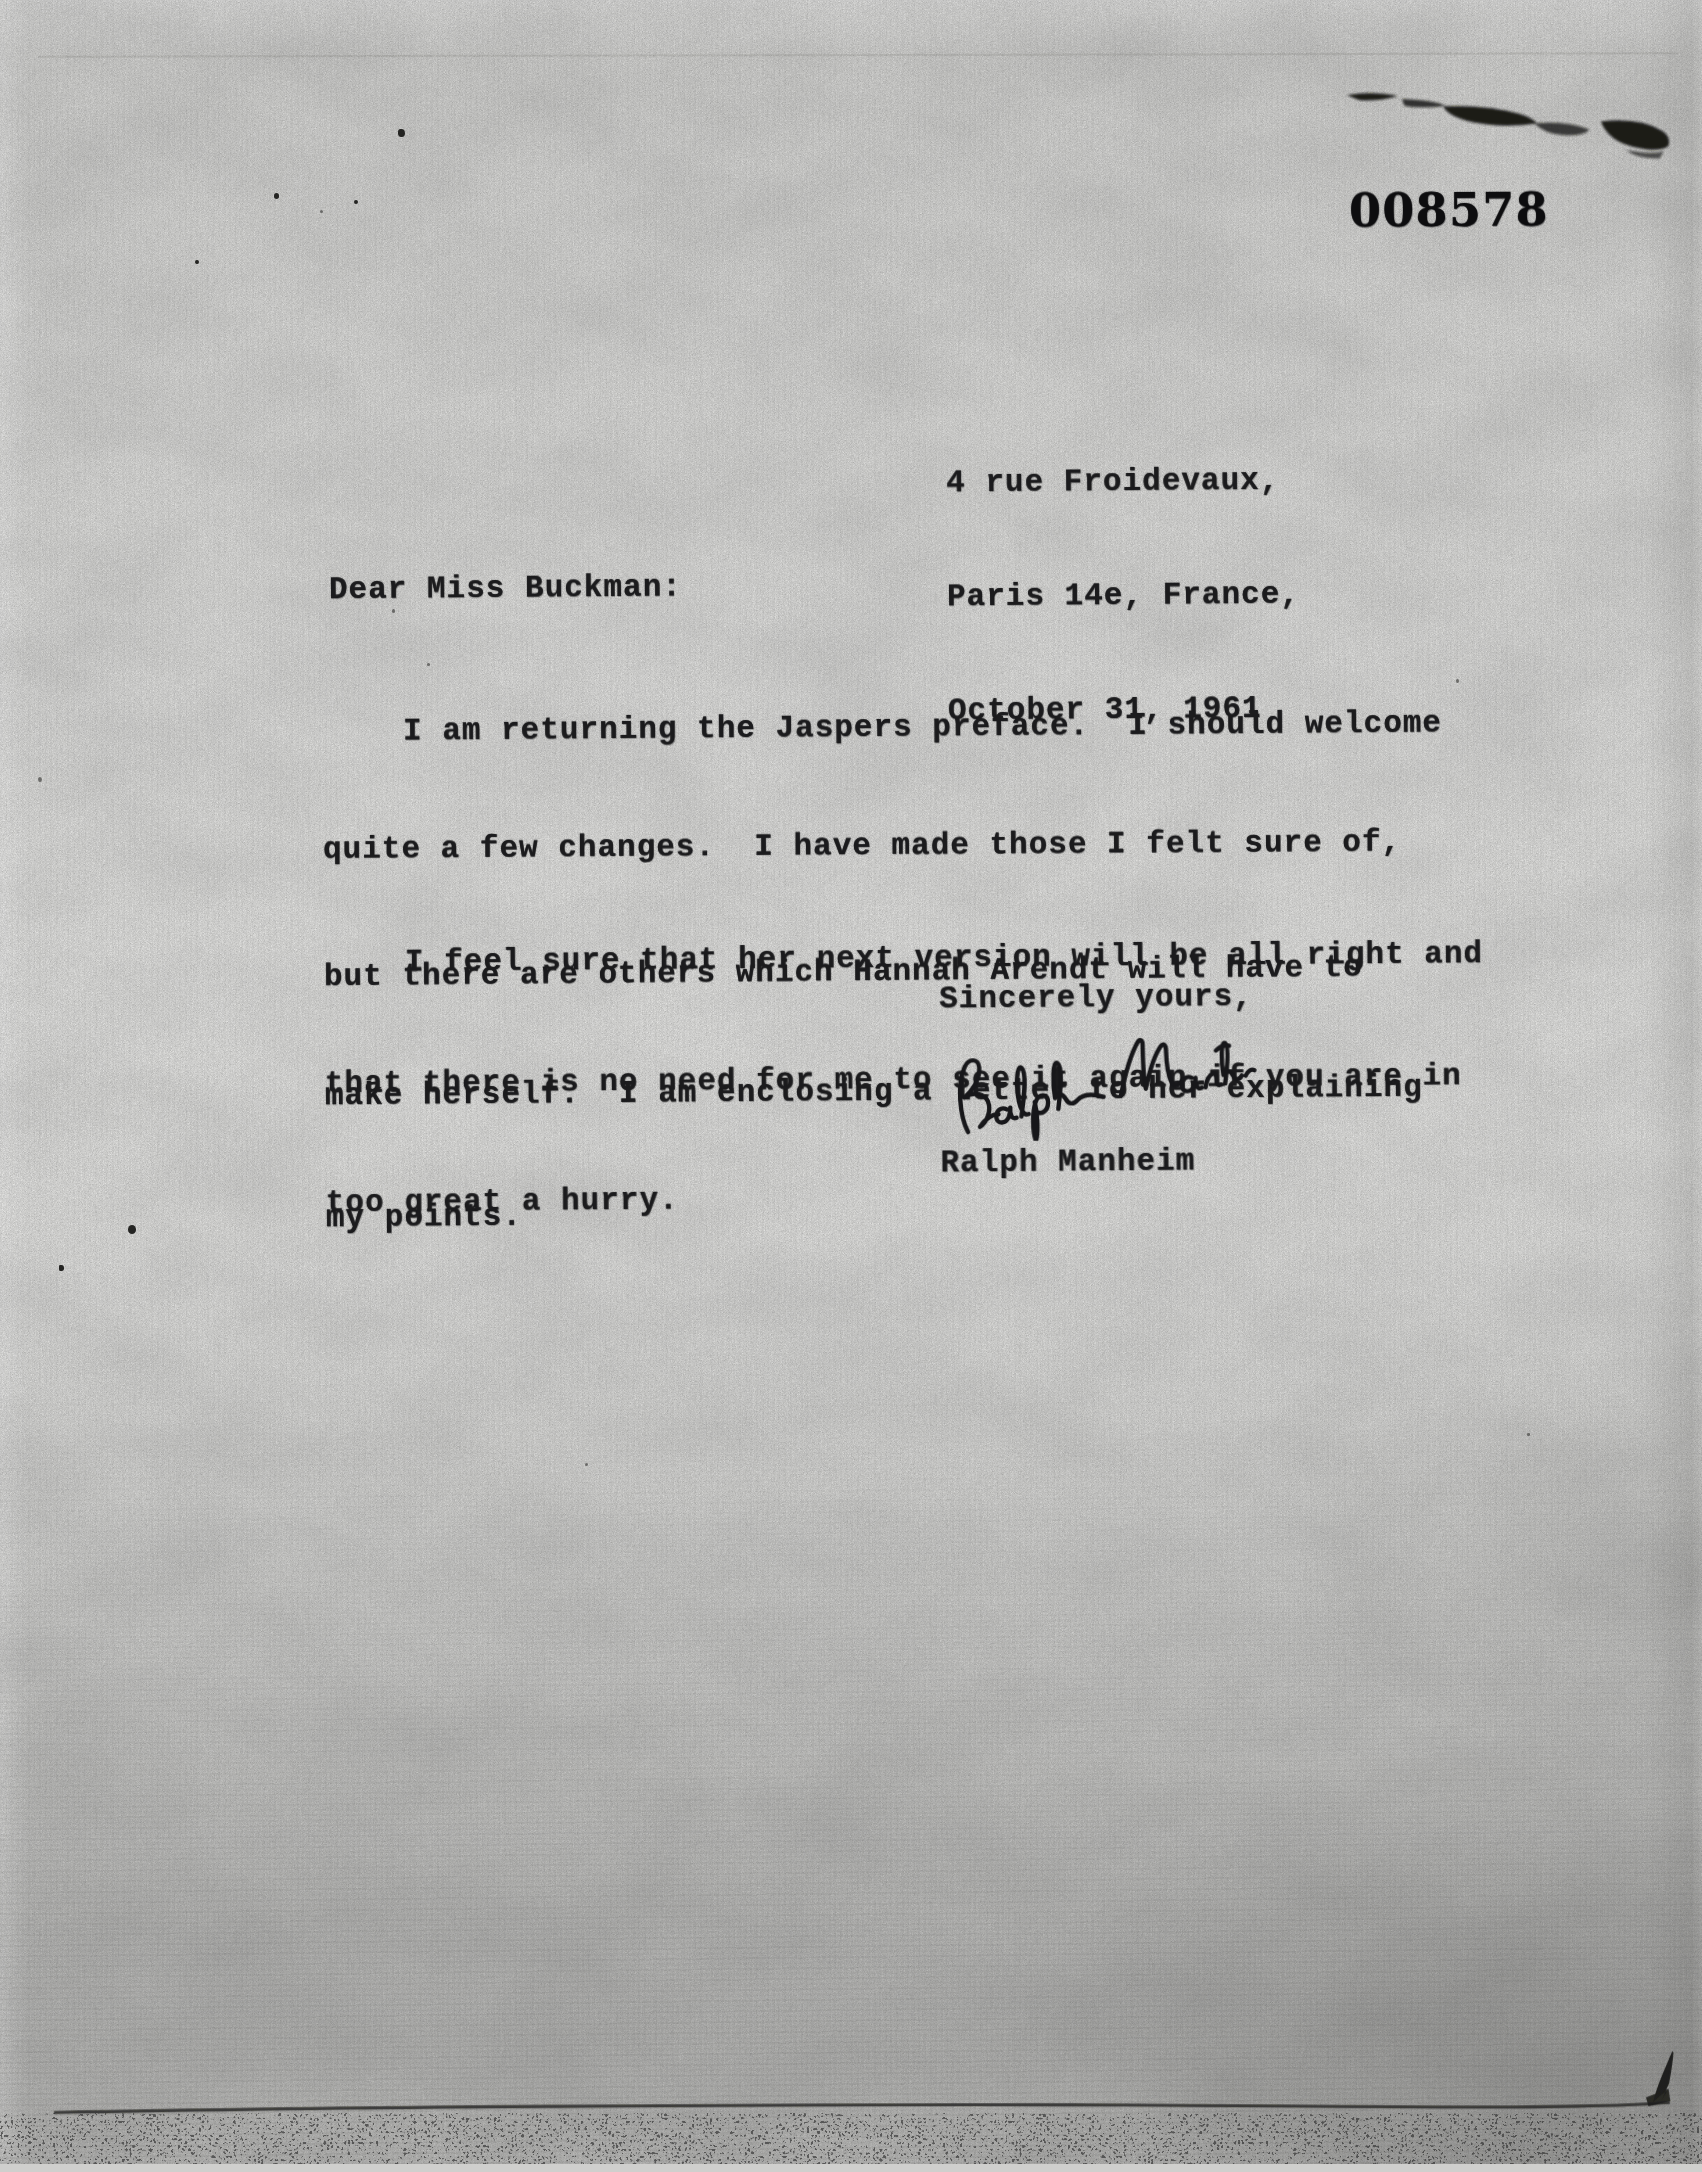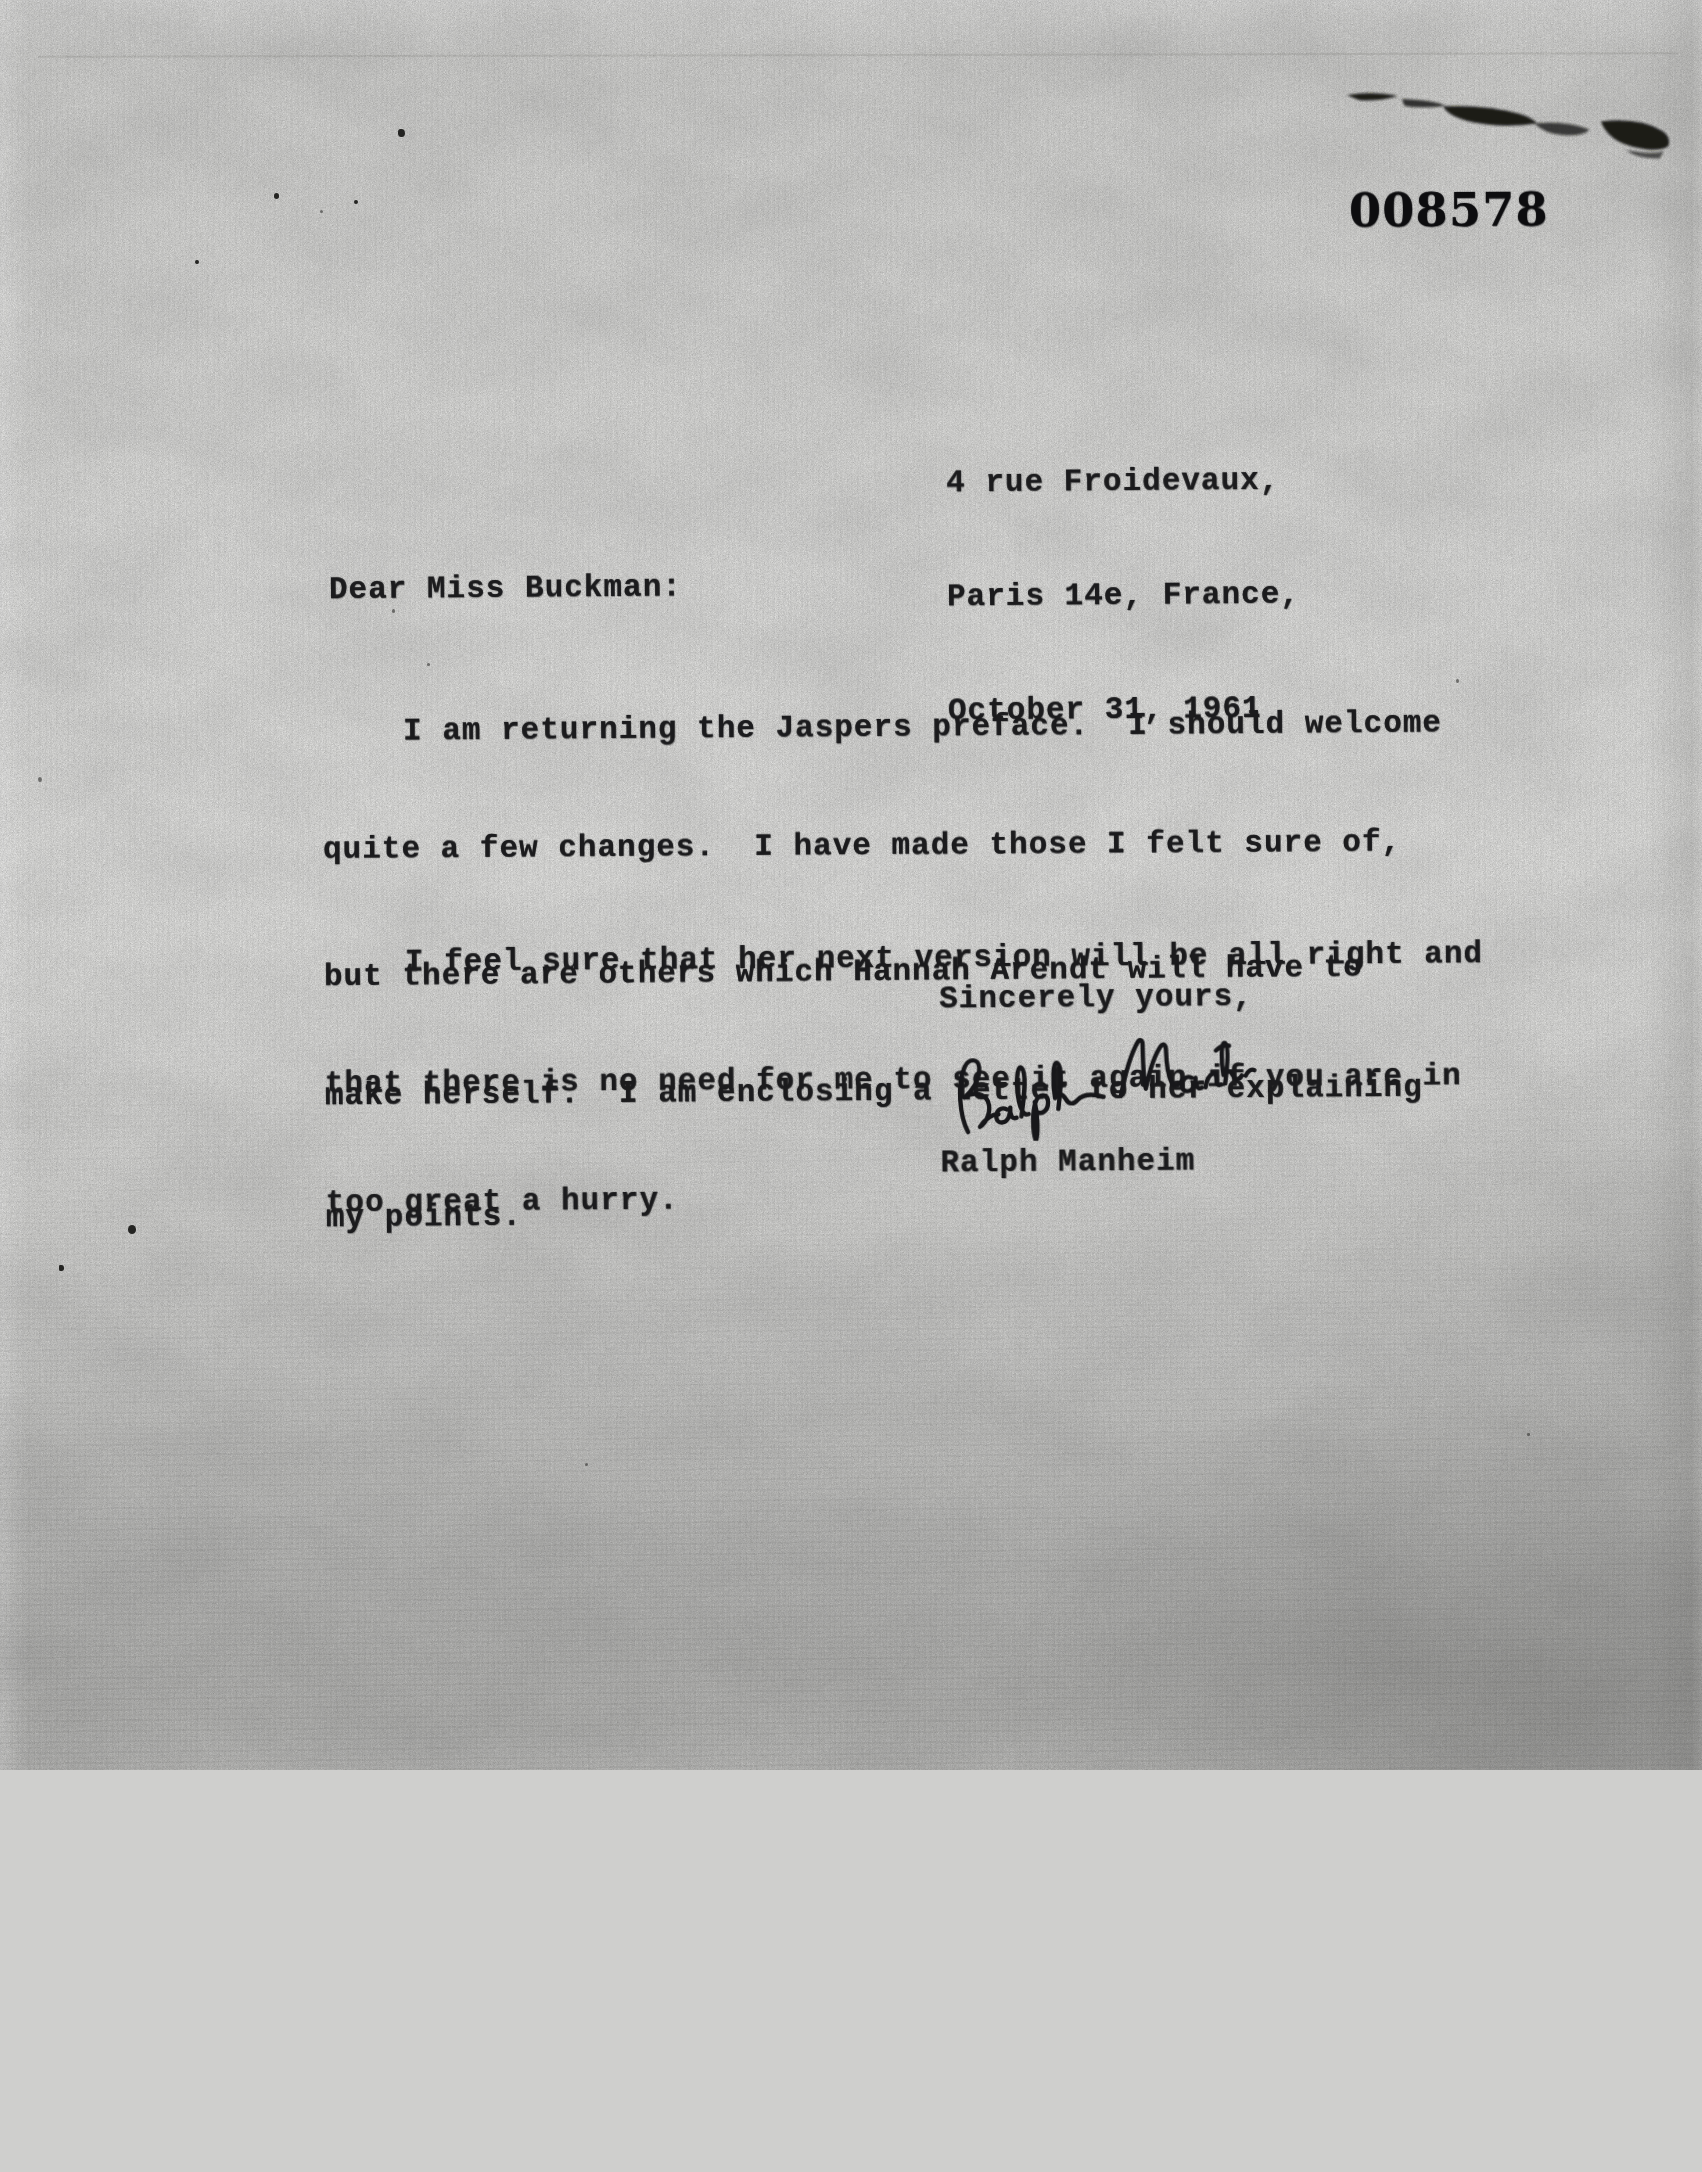--- a/index.html
+++ b/index.html
@@ -1,17 +1,17 @@
 <!DOCTYPE html>
 <html style="font-size:10px"><head>
 <meta charset="utf-8">
 <style>
   html, body { margin:0; padding:0; background:#cfcfcd; }
   .page {
-    position:relative; width:1703px; height:1770px; overflow:hidden;
+    position:relative; width:1703px; height:2164px; overflow:hidden;
     background:
       linear-gradient(90deg, rgba(255,255,255,.28) 0px, rgba(255,255,255,0) 29px),
       linear-gradient(90deg, rgba(0,0,0,0) 1646px, rgba(110,110,108,.16) 1691px, rgba(205,205,203,.28) 1703px),
       repeating-linear-gradient(90deg, rgba(0,0,0,.015) 0 1.9px, rgba(255,255,255,.022) 1.9px 3.8px, rgba(0,0,0,0) 3.8px 5.6px),
       linear-gradient(180deg, #d2d2d0 0%, #d7d7d5 6%, #dcdcda 16%, #e1e1df 32%, #e5e5e3 48%, #e2e2e0 58%, #d8d8d6 68%, #cbcbc9 78%, #bfbfbd 86%, #b6b6b4 94%, #bdbdbb 100%);
   }
   .top-strip { position:absolute; top:0; left:0; right:0; height:54px;
     background:linear-gradient(180deg, rgba(255,255,255,.30), rgba(255,255,255,0)); }
   .top-line { position:absolute; top:54px; left:38px; right:25px; height:1.9px;
     background:rgba(90,90,88,.14); transform:rotate(-0.12deg); }

